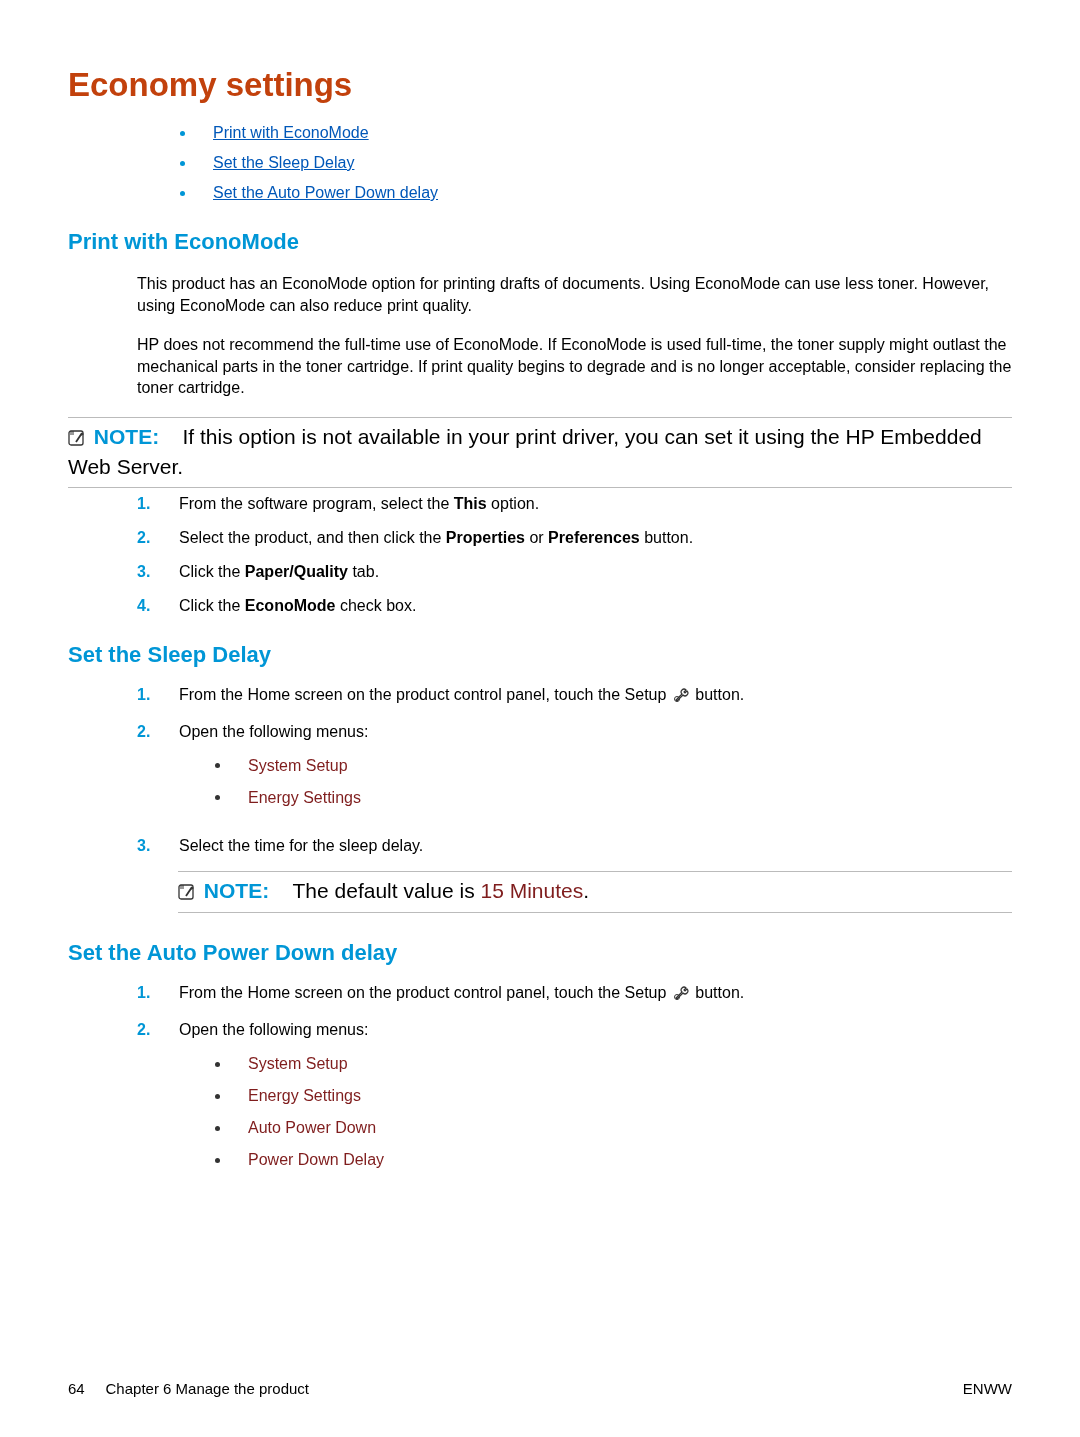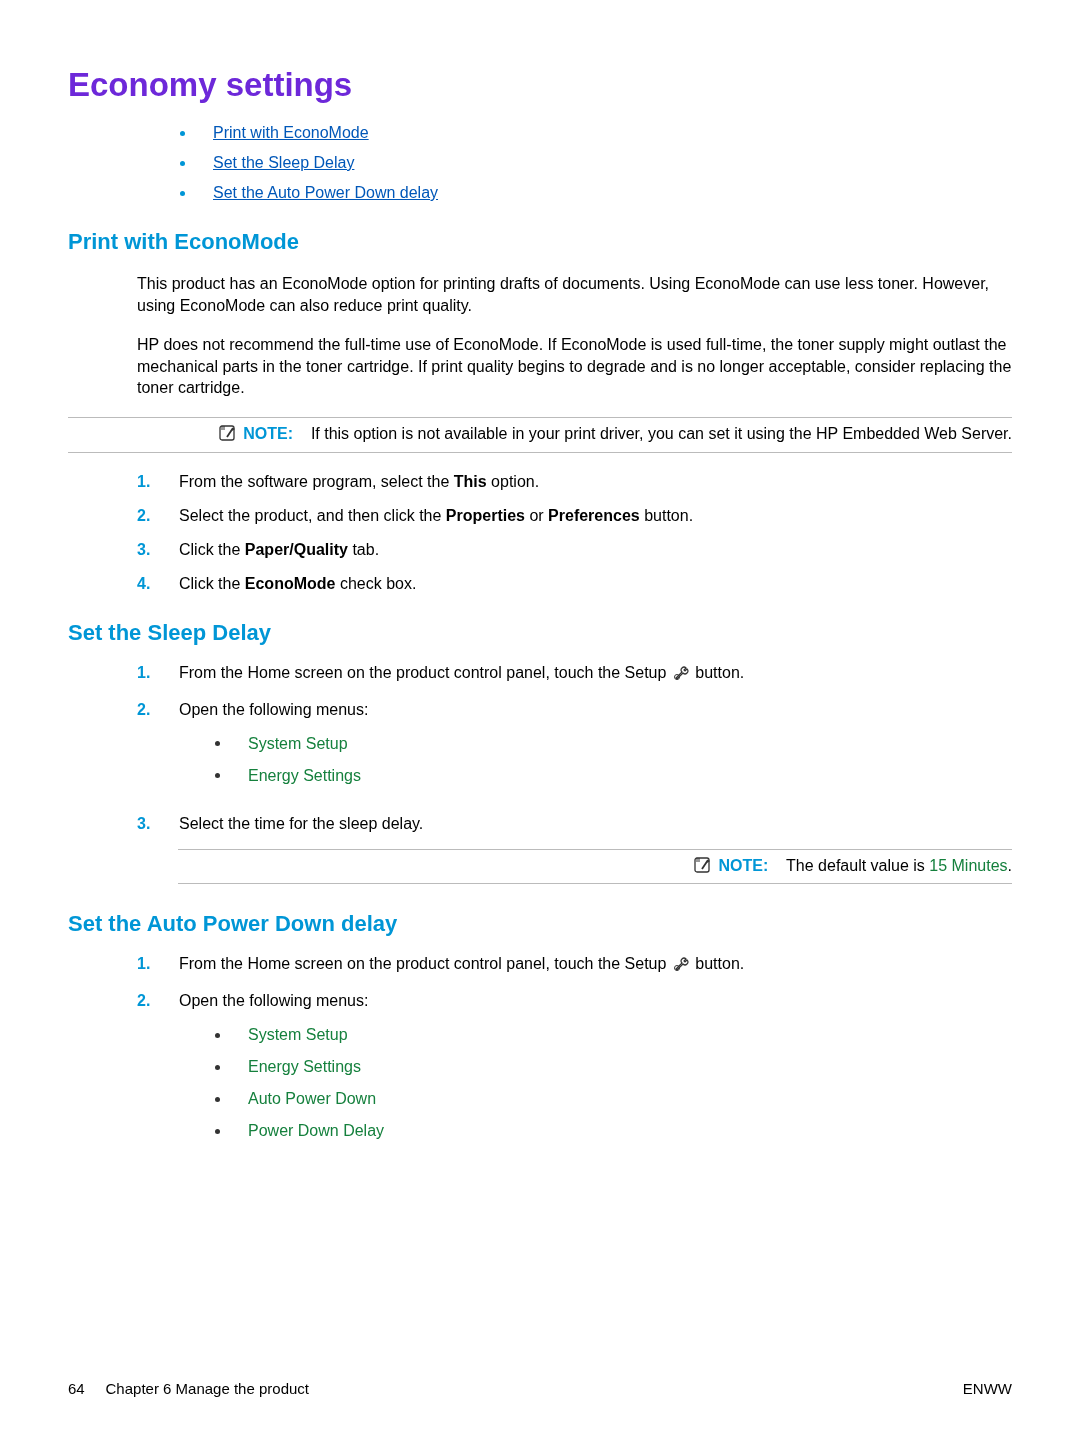--- a/index.html
+++ b/index.html
@@ -8,21 +8,21 @@
     width: 1080px;
     height: 1437px;
     padding: 66px 68px 40px 68px;
     font-family: -apple-system, BlinkMacSystemFont, "Segoe UI", Arial, sans-serif;
     color: #000;
     background: #fff;
     position: relative;
   }
   
   h1 {
-    color: #6d28d9;
+    color: #c2410c;
     font-size: 33px;
     font-weight: 700;
     margin-bottom: 20px;
   }
   
   h2 {
     color: #0096d6;
     font-size: 22px;
     font-weight: 700;
     margin-top: 27px;
@@ -73,24 +73,23 @@
   p.para {
     font-size: 16px;
     line-height: 1.35;
     margin-bottom: 18px;
   }
   
   .note-box {
     border-top: 1px solid #bbb;
     border-bottom: 1px solid #bbb;
     padding: 5px 0;
-    margin: 10px 0 20px 0;
-    font-size: 16px;
+    margin: 10px 0 7px 0;
+    font-size: 21px;
     line-height: 1.35;
-    text-align: right;
   }
   
   .note-box.narrow {
     margin-left: 41px;
   }
   
   .note-icon {
     display: inline-block;
     vertical-align: -2px;
     margin-right: 2px;
@@ -130,21 +129,21 @@
   }
   
   .sub-bullets .sb-item {
     display: flex;
     align-items: center;
     margin-bottom: 14px;
     font-size: 16px;
   }
   
   .menu-opt {
-    color: #15803d;
+    color: #7f1d1d;
   }
   
   .setup-icon {
     display: inline-block;
     vertical-align: -3px;
     margin: 0 2px;
   }
   
   .footer {
     position: absolute;

